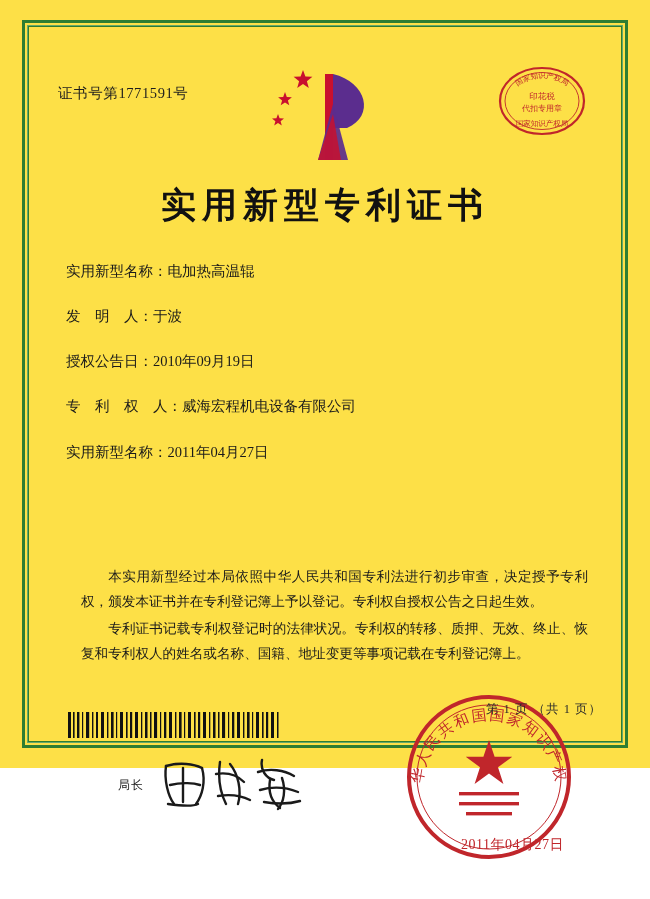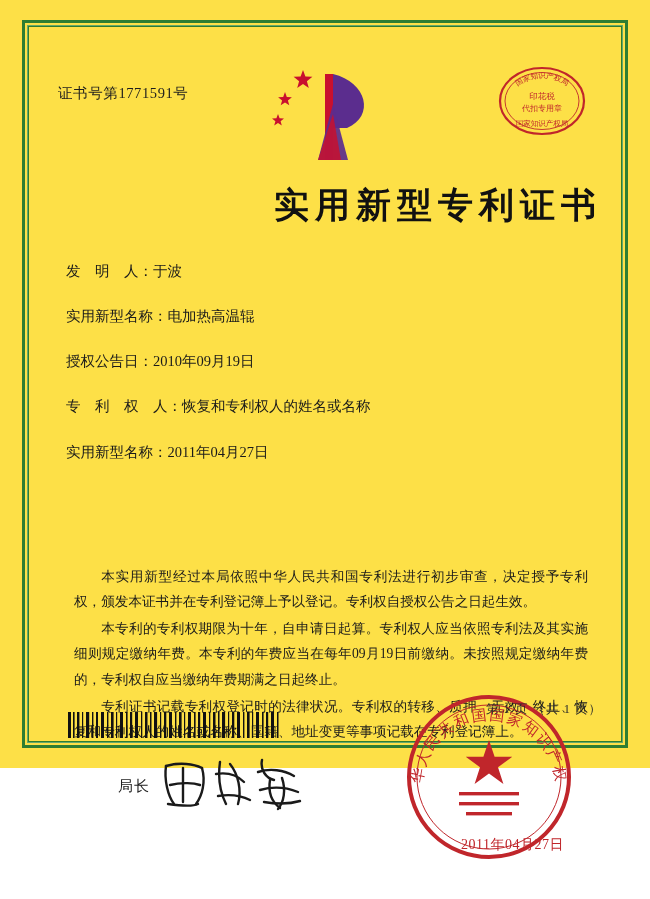--- a/index.html
+++ b/index.html
@@ -85,21 +85,21 @@
     width: 104px;
     height: 78px;
   }
   .top-seal svg { display: block; }
 
   .title {
     position: absolute;
     left: 0;
     right: 0;
     top: 138px;
-    text-align: right;
+    text-align: center;
     font-size: 35px;
     font-weight: bold;
     letter-spacing: 6px;
     font-family: "DejaVu Serif", serif;
     color: #111;
   }
 
   .fields {
     position: absolute;
     left: 18px;
@@ -124,40 +124,40 @@
     position: absolute;
     left: 18px;
     right: 14px;
     top: 520px;
     font-size: 13.6px;
     line-height: 1.85;
     text-align: justify;
     color: #1a1a1a;
   }
   .paragraphs p {
-    margin: 0 0 2px 8px;
+    margin: 0 0 2px 15px;
     text-indent: 2em;
   }
 
   
   .barcode {
     position: absolute;
     left: 20px;
     top: 668px;
     width: 212px;
     height: 26px;
   }
   .barcode svg { display: block; }
 
   
   .director {
     position: absolute;
     left: 70px;
     top: 733px;
-    font-size: 15px;
+    font-size: 12px;
     letter-spacing: 1px;
     font-family: Liberation Serif, serif;
   }
   .signature {
     position: absolute;
     left: 110px;
     top: 708px;
     width: 150px;
     height: 62px;
     color: #222;
@@ -231,39 +231,38 @@
         <text x="52" y="37" font-size="8.5" fill="#c0262b" text-anchor="middle" font-family="DejaVu Serif, serif">印花税</text>
         <text x="52" y="49" font-size="8" fill="#c0262b" text-anchor="middle" font-family="DejaVu Serif, serif">代扣专用章</text>
         <text x="52" y="64" font-size="7.5" fill="#c0262b" text-anchor="middle" font-family="DejaVu Serif, serif">国家知识产权局</text>
       </svg>
     </div>
 
     <div class="title">实用新型专利证书</div>
 
     <div class="fields">
       <div class="field">
+        <span class="label">实用新型名称：</span><span class="value">电加热高温辊</span>
+      </div>
+      <div class="field">
         <span class="label">发　明　人：</span><span class="value">于波</span>
       </div>
       <div class="field">
-        <span class="label">实用新型名称：</span><span class="value">电加热高温辊</span>
-      </div>
-      <div class="field">
         <span class="label">授权公告日：</span><span class="value">2010年09月19日</span>
       </div>
       <div class="field">
-        <span class="label">专　利　权　人：</span><span class="value">恢复和专利权人的姓名或名称</span>
+        <span class="label">专　利　权　人：</span><span class="value">威海宏程机电设备有限公司</span>
       </div>
       <div class="field">
         <span class="label">实用新型名称：</span><span class="value">2011年04月27日</span>
       </div>
     </div>
 
     <div class="paragraphs">
       <p>本实用新型经过本局依照中华人民共和国专利法进行初步审查，决定授予专利权，颁发本证书并在专利登记簿上予以登记。专利权自授权公告之日起生效。</p>
-      <p>本专利的专利权期限为十年，自申请日起算。专利权人应当依照专利法及其实施细则规定缴纳年费。本专利的年费应当在每年09月19日前缴纳。未按照规定缴纳年费的，专利权自应当缴纳年费期满之日起终止。</p>
       <p>专利证书记载专利权登记时的法律状况。专利权的转移、质押、无效、终止、恢复和专利权人的姓名或名称、国籍、地址变更等事项记载在专利登记簿上。</p>
     </div>
 
     <div class="barcode">
       <svg width="212" height="26" viewBox="0 0 212 26" xmlns="http://www.w3.org/2000/svg">
         <g fill="#111">
           <rect x="0" y="0" width="3" height="26"></rect>
             <rect x="5" y="0" width="1.6" height="26"></rect>
           <rect x="9" y="0" width="2.4" height="26"></rect>
             <rect x="14" y="0" width="1.2" height="26"></rect>

